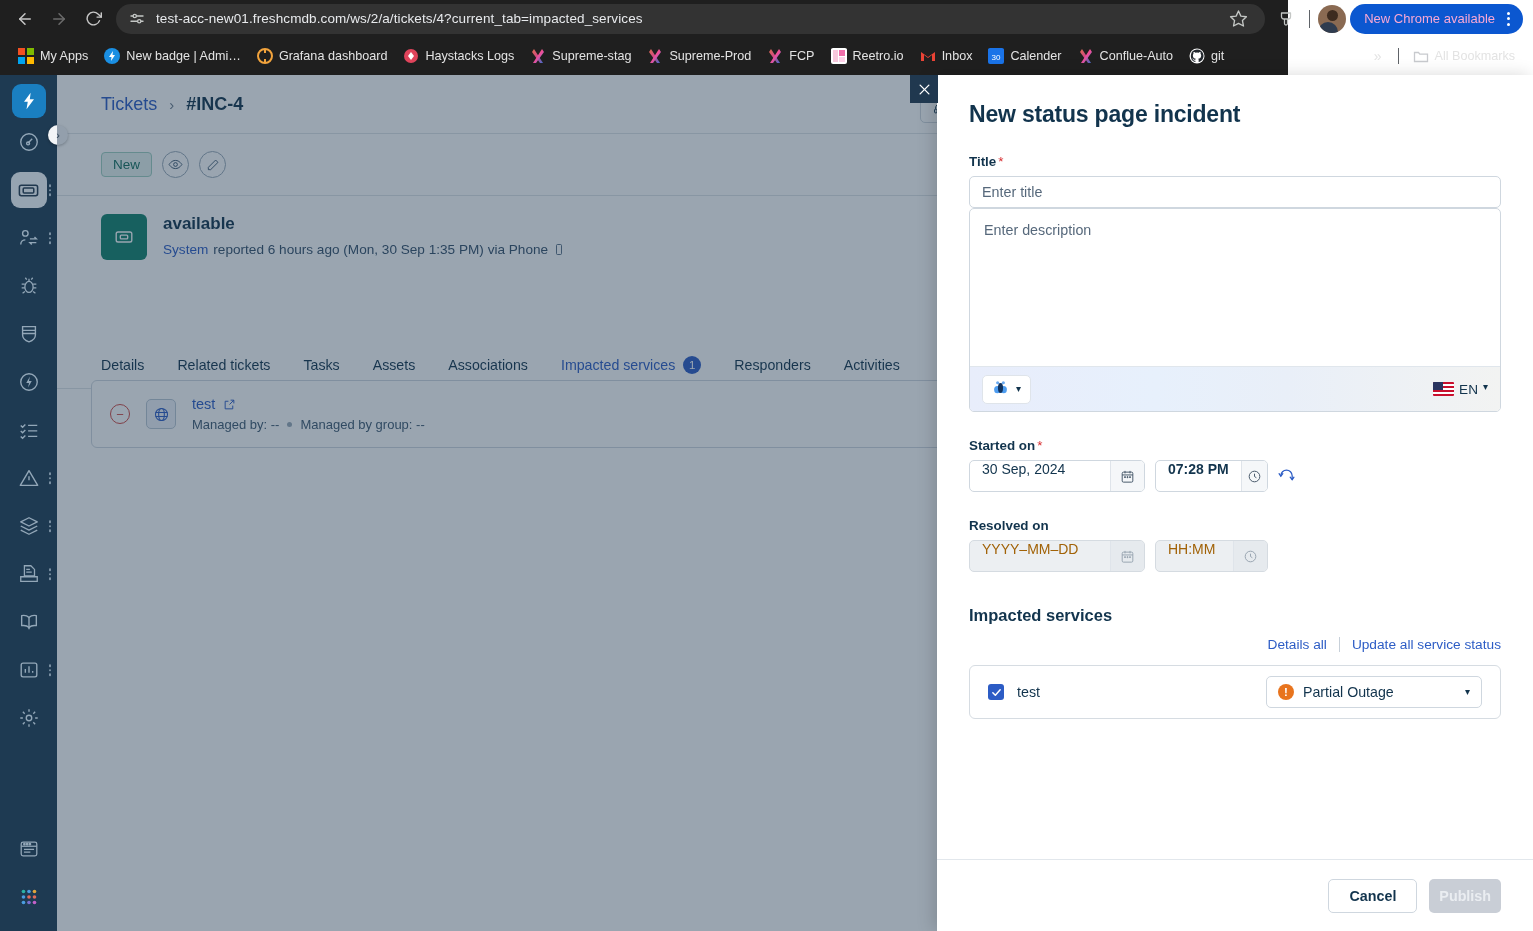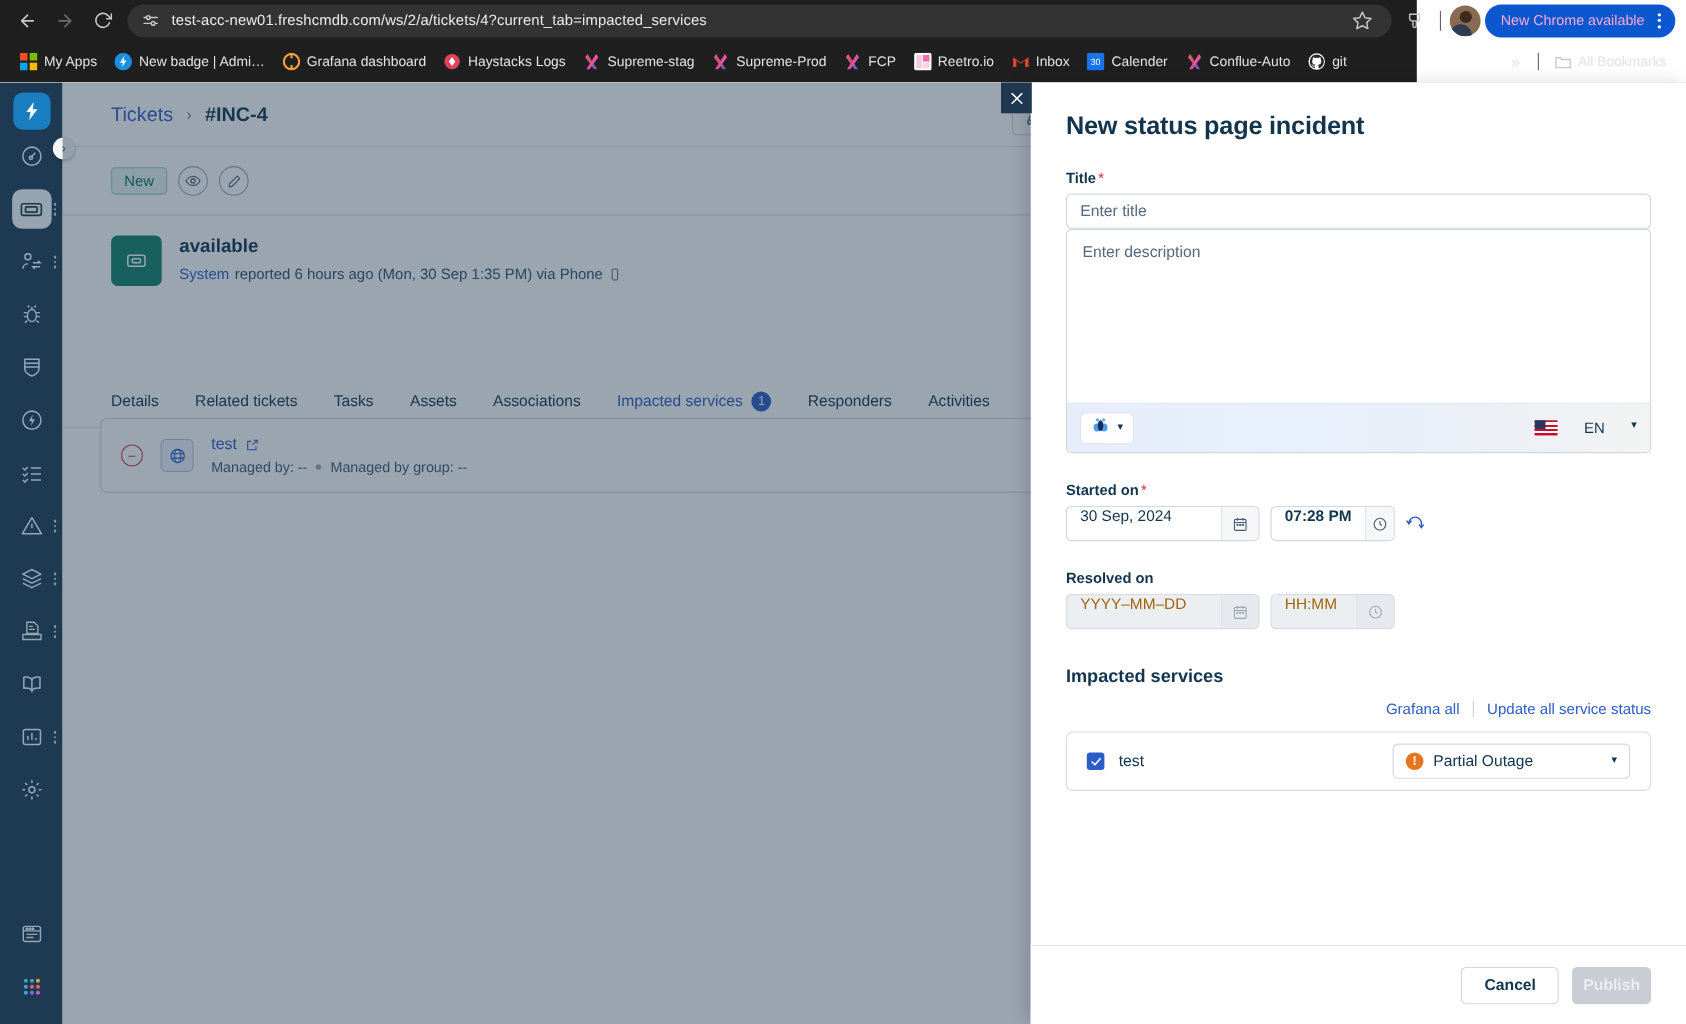--- a/index.html
+++ b/index.html
@@ -224,21 +224,21 @@
   .editor-bar {
     height: 45px; border-top: 1px solid #e0e6ec;
     background: linear-gradient(90deg,#e8edfb 0%, #e7f0fc 35%, #e9eff8 60%, #f2f3f2 100%);
     display:flex; align-items:center; padding: 0 12px; gap: 8px;
   }
   .freddy-btn {
     height: 29px; background:#fff; border:1px solid #dfe4ea; border-radius:5px;
     display:flex; align-items:center; gap: 7px; padding: 0 9px;
   }
   .chev { color:#12344d; font-size: 10px; line-height:1; }
-  .lang { margin-left:auto; display:flex; gap:24px; font-size: 13.6px; color:#12344d;padding-left:12px; }
+  .lang { margin-left:auto; display:flex; gap:5px; font-size: 13.6px; color:#12344d;padding-left:12px; }
   .flag { width: 21px; height: 14px; border-radius:1px; overflow:hidden; position:relative; display:block;
           background: repeating-linear-gradient(#c8102e 0 2px, #ffffff 2px 4px); }
   .flag .canton { position:absolute; left:0; top:0; width:10px; height:8px; background:#2a3560; }
 
   .dt-row { display:flex; align-items:center; gap: 10px; }
   .dt-group { display:flex; align-items:flex-start; border:1px solid #cfd7df; border-radius:5px; height:32px; background:#fff; overflow:hidden;}
   .dt-group.disabled { background:#eceff2; border-color:#d5dbe1; }
   .dt-text { font-size: 14px; color:#12344d; padding: 0 12px; white-space:nowrap; }
   .dt-group.disabled .dt-text { color:#a16207; }
   .dt-btn { width: 34px; height: 30px; border-left:1px solid #dfe4ea; display:flex;
@@ -861,21 +861,21 @@
             <svg width="15" height="15" viewBox="0 0 24 24" fill="none" stroke="currentColor" stroke-width="1.6">
                 <circle cx="12" cy="12" r="8.5"></circle>
                 <path d="M12 7.5V12l3 2"></path>
               </svg>
           </span>
         </div>
       </div>
 
       <div class="sec-title">Impacted services</div>
       <div class="sec-actions">
-        <a>Grafana all</a>
+        <a>Details all</a>
         <span class="sec-div"></span>
         <a>Update all service status</a>
       </div>
 
       <div class="svc-row">
         <span class="cbx">
           <svg width="11" height="11" viewBox="0 0 24 24" fill="none" stroke="currentColor" stroke-width="3.2" stroke-linecap="round" stroke-linejoin="round">
               <polyline points="4 12.5 9.5 18 20 6"></polyline>
             </svg>
         </span>

